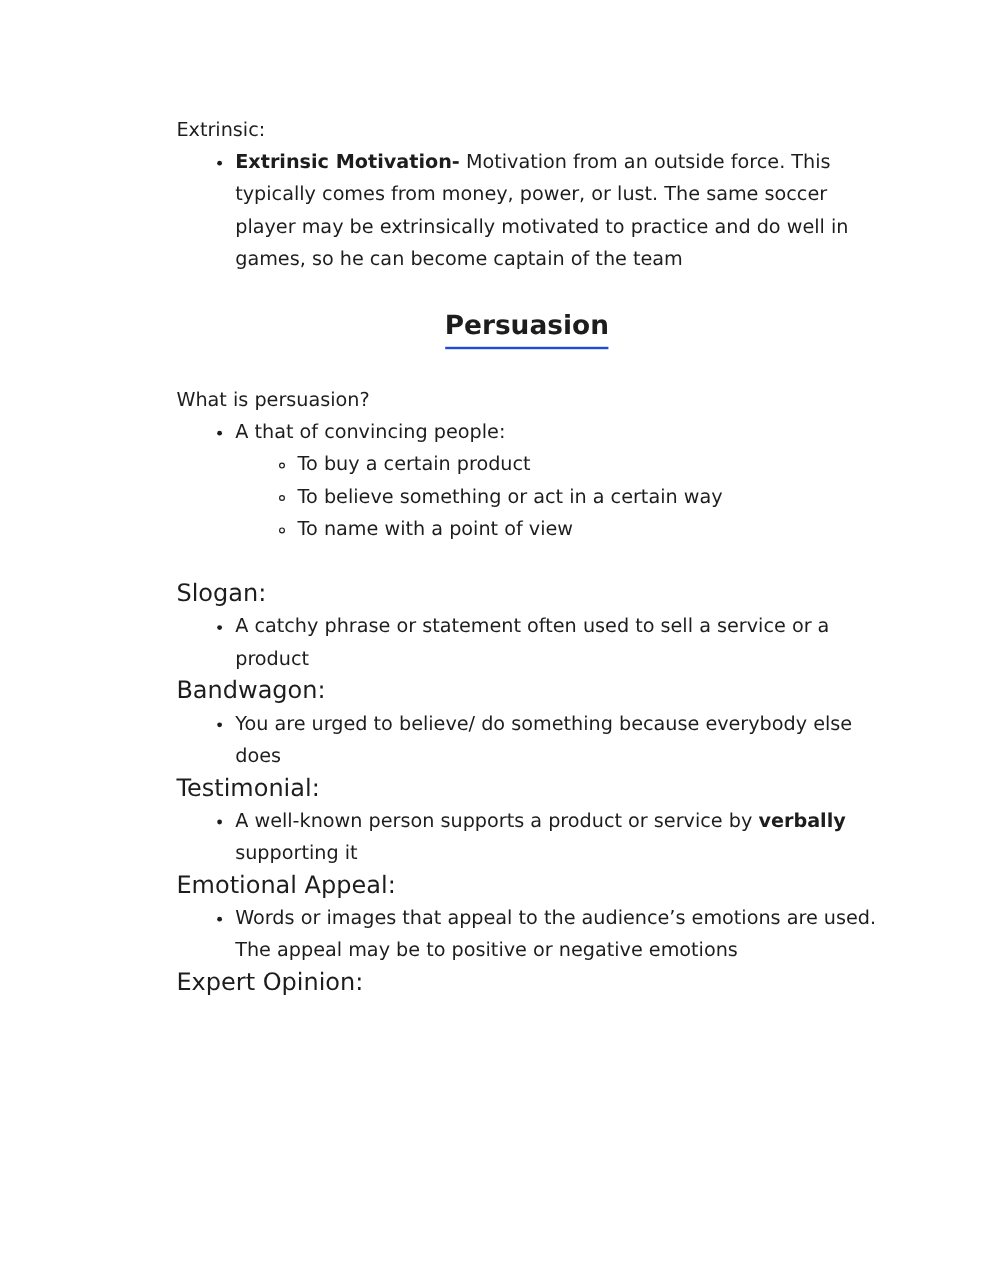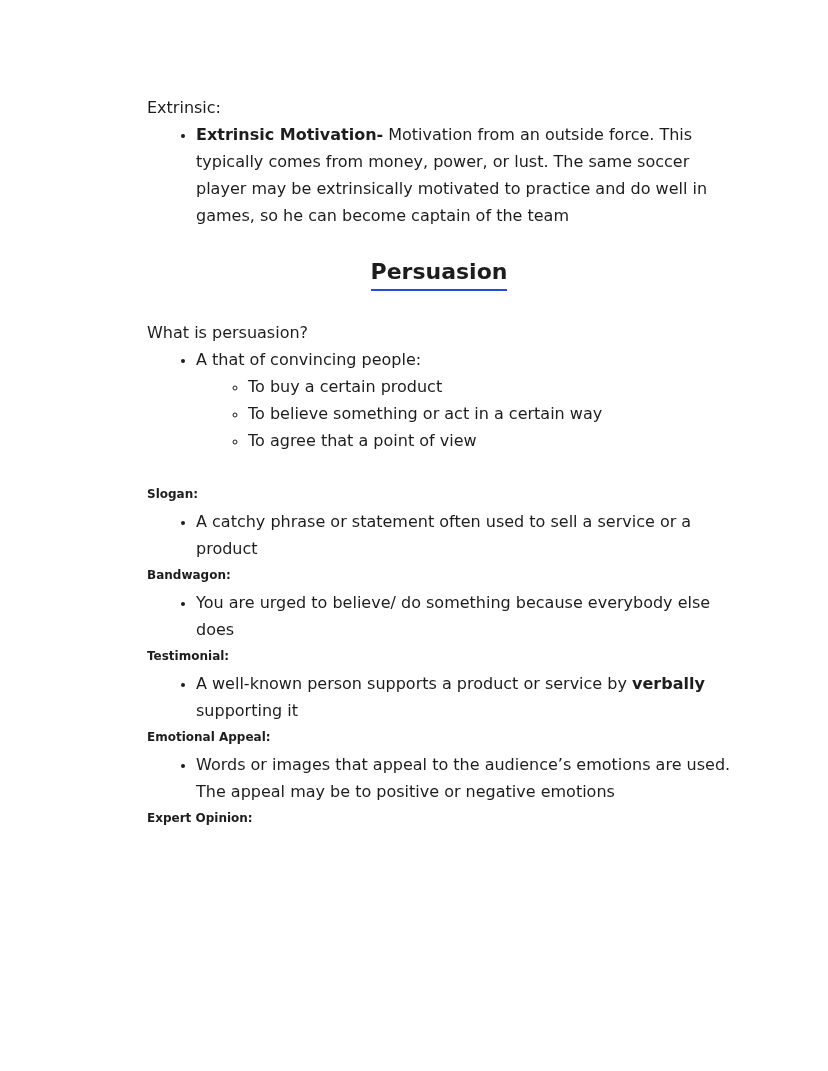--- a/index.html
+++ b/index.html
@@ -27,23 +27,23 @@
   p, li, h1 {
     margin: 0;
     padding: 0;
   }
   .line {
     font-size: 16px;
     line-height: 27px;
     font-weight: 400;
   }
   .term-line {
-    font-size: 12px;
+    font-size: 20px;
     line-height: 27px;
-    font-weight: 700;
+    font-weight: 400;
   }
   ul {
     margin: 0;
   }
   ul.l1 {
     list-style-type: disc;
     padding-left: 49px;
   }
   ul.l2 {
     list-style-type: circle;
@@ -84,21 +84,21 @@
     </ul>
 
     <h1 class="doc-heading"><span class="underlined">Persuasion</span></h1>
 
     <p class="line">What is persuasion?</p>
     <ul class="l1">
       <li><span>A that of convincing people:</span>
         <ul class="l2">
           <li>To buy a certain product</li>
           <li>To believe something or act in a certain way</li>
-          <li>To agree that a point of view</li>
+          <li>To name with a point of view</li>
         </ul>
       </li>
     </ul>
 
     <div class="gap"></div>
 
     <p class="term-line">Slogan:</p>
     <ul class="l1">
       <li>A catchy phrase or statement often used to sell a service or a product</li>
     </ul>

